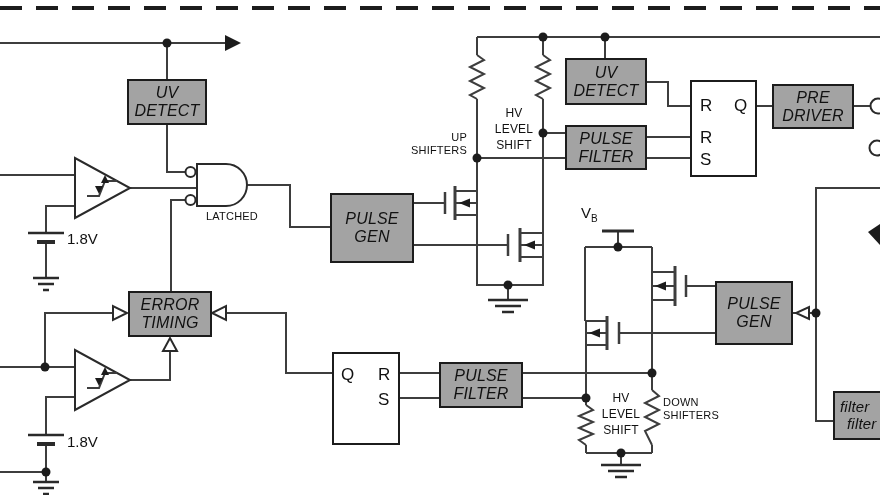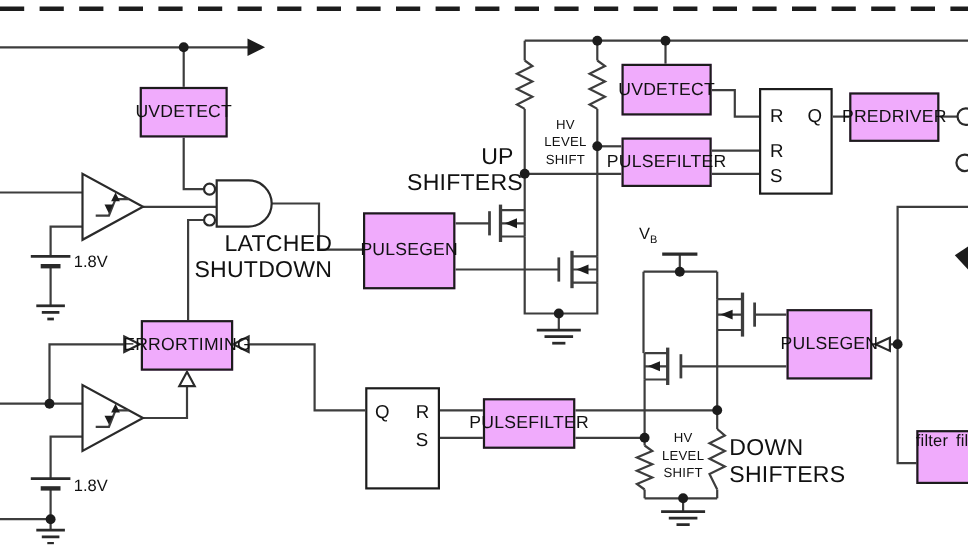--- a/index.html
+++ b/index.html
@@ -3,27 +3,27 @@
 <meta charset="utf-8">
 <style>
   html,body{margin:0;padding:0;background:#fff;}
   .canvas{position:relative;width:880px;height:495px;background:#ffffff;overflow:hidden;
           font-family:"Liberation Sans",sans-serif;color:#111;}
   svg{position:absolute;left:0;top:0;}
   .wire{stroke:#3d3d3d;stroke-width:2;fill:none;}
   .thin{stroke:#3d3d3d;stroke-width:2;fill:none;}
   .sym{stroke:#2a2a2a;stroke-width:2;fill:#ffffff;}
   .fillb{fill:#1c1c1c;stroke:none;}
-  .block{position:absolute;border:2px solid #1c1c1c;background:#f0abfc;display:flex;
-         flex-direction:row;align-items:center;justify-content:center;
-         font-size:16px;line-height:1.12;letter-spacing:.2px;box-sizing:border-box;}
+  .block{position:absolute;border:2px solid #1c1c1c;background:#a3a3a3;display:flex;
+         flex-direction:column;align-items:center;justify-content:center;
+         font-size:16px;line-height:1.12;letter-spacing:.2px;box-sizing:border-box;font-style:italic;}
   .latch{position:absolute;border:2px solid #1c1c1c;background:#fff;box-sizing:border-box;}
   .latch span{position:absolute;font-size:17px;}
-  .ann{position:absolute;font-size:21px;line-height:1.15;letter-spacing:.2px;}
-  .ann.center{text-align:right;}
+  .ann{position:absolute;font-size:11px;line-height:1.15;letter-spacing:.2px;}
+  .ann.center{text-align:center;}
   .ann.right{text-align:right;}
   .hv{position:absolute;font-size:12px;line-height:1.32;text-align:center;letter-spacing:.2px;}
   .vlabel{position:absolute;font-size:15px;}
   sub{font-size:10px;}
 </style>
 </head>
 <body>
 
 <div class="canvas">
 <svg width="880" height="495" viewBox="0 0 880 495">
@@ -277,21 +277,20 @@
   <span style="left:42px;top:14px;">Q</span>
 </div>
 <div class="latch" style="left:332px;top:352px;width:68px;height:93px;">
   <span style="left:7px;top:11px;">Q</span>
   <span style="left:44px;top:11px;">R</span>
   <span style="left:44px;top:36px;">S</span>
 </div>
 
 <div class="ann center" style="left:162px;top:210px;width:140px;">
   <div>LATCHED</div>
-  <div>SHUTDOWN</div>
 </div>
 <div class="ann right" style="left:370px;top:131px;width:97px;">
   <div>UP</div>
   <div>SHIFTERS</div>
 </div>
 <div class="ann" style="left:663px;top:363px;width:110px;margin-top:33px;">
   <div>DOWN</div>
   <div>SHIFTERS</div>
 </div>
 <div class="hv" style="left:487px;top:106px;width:54px;">

